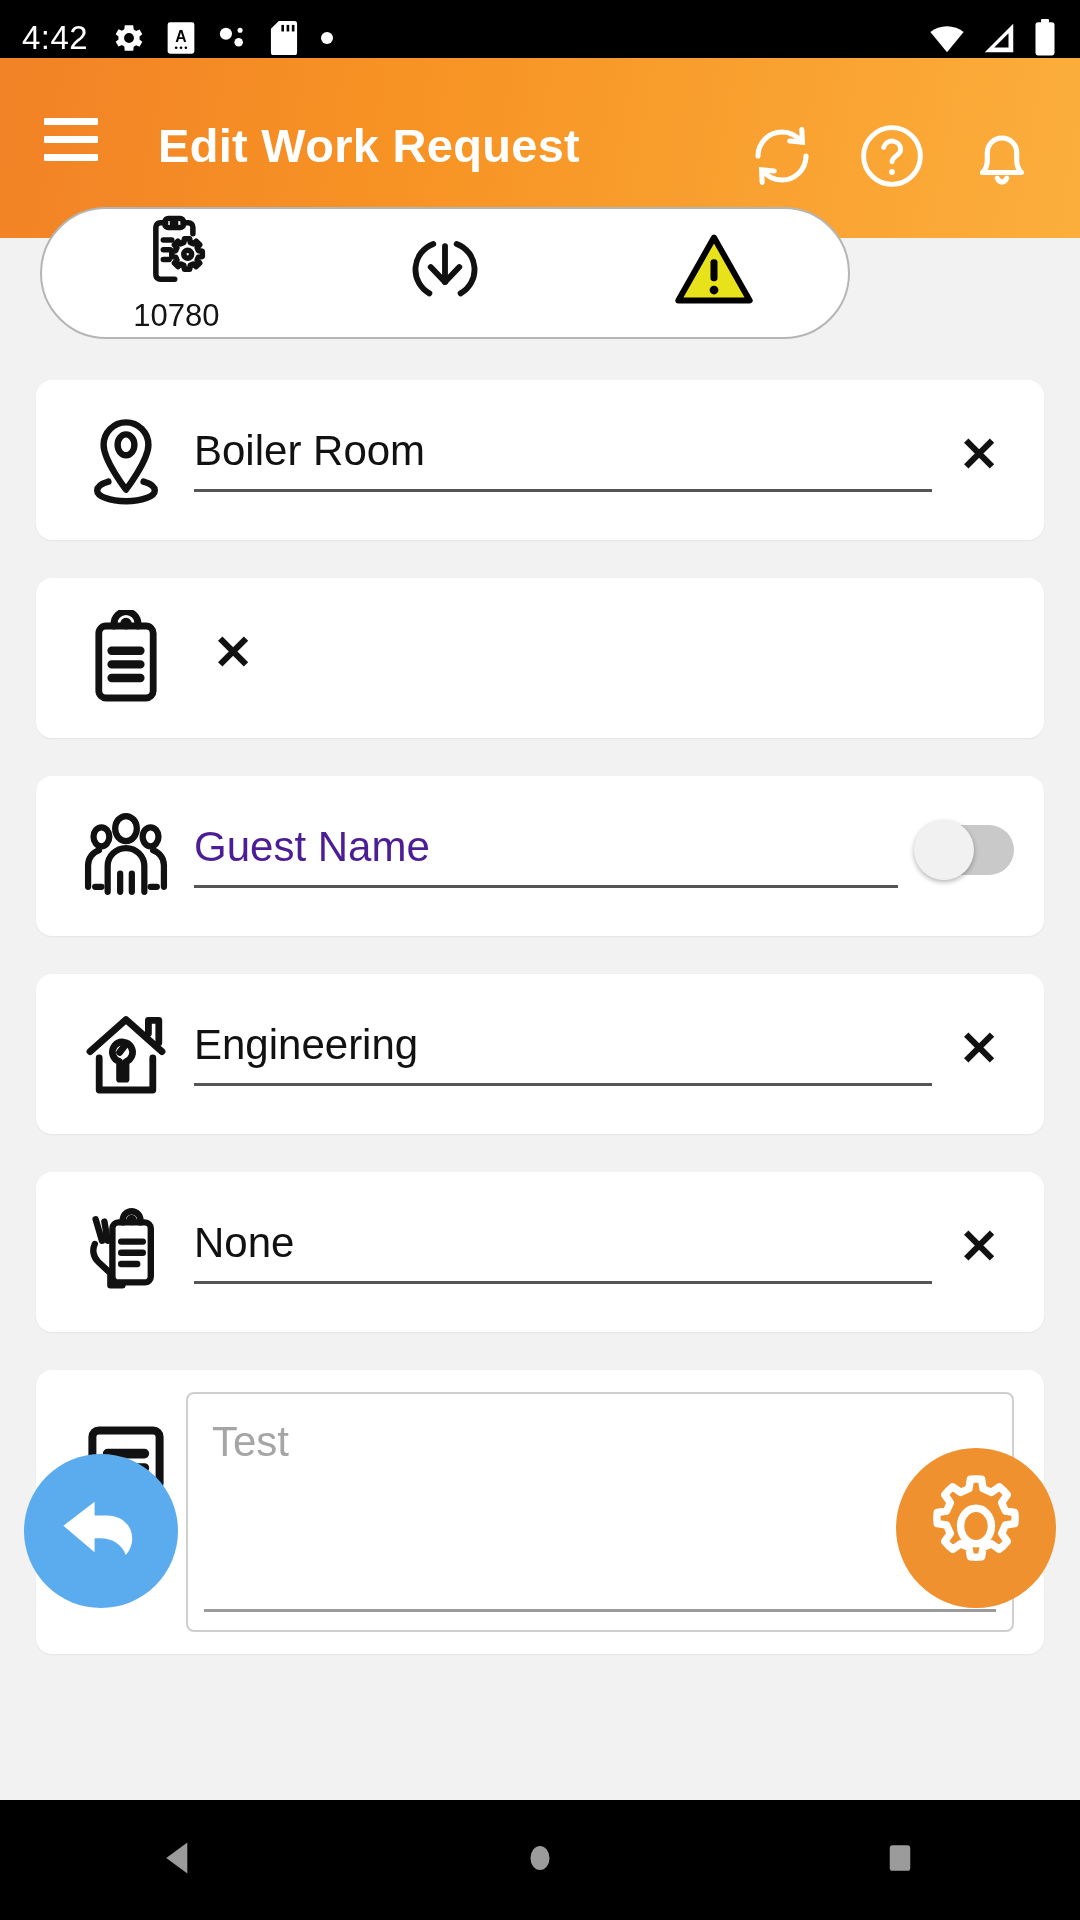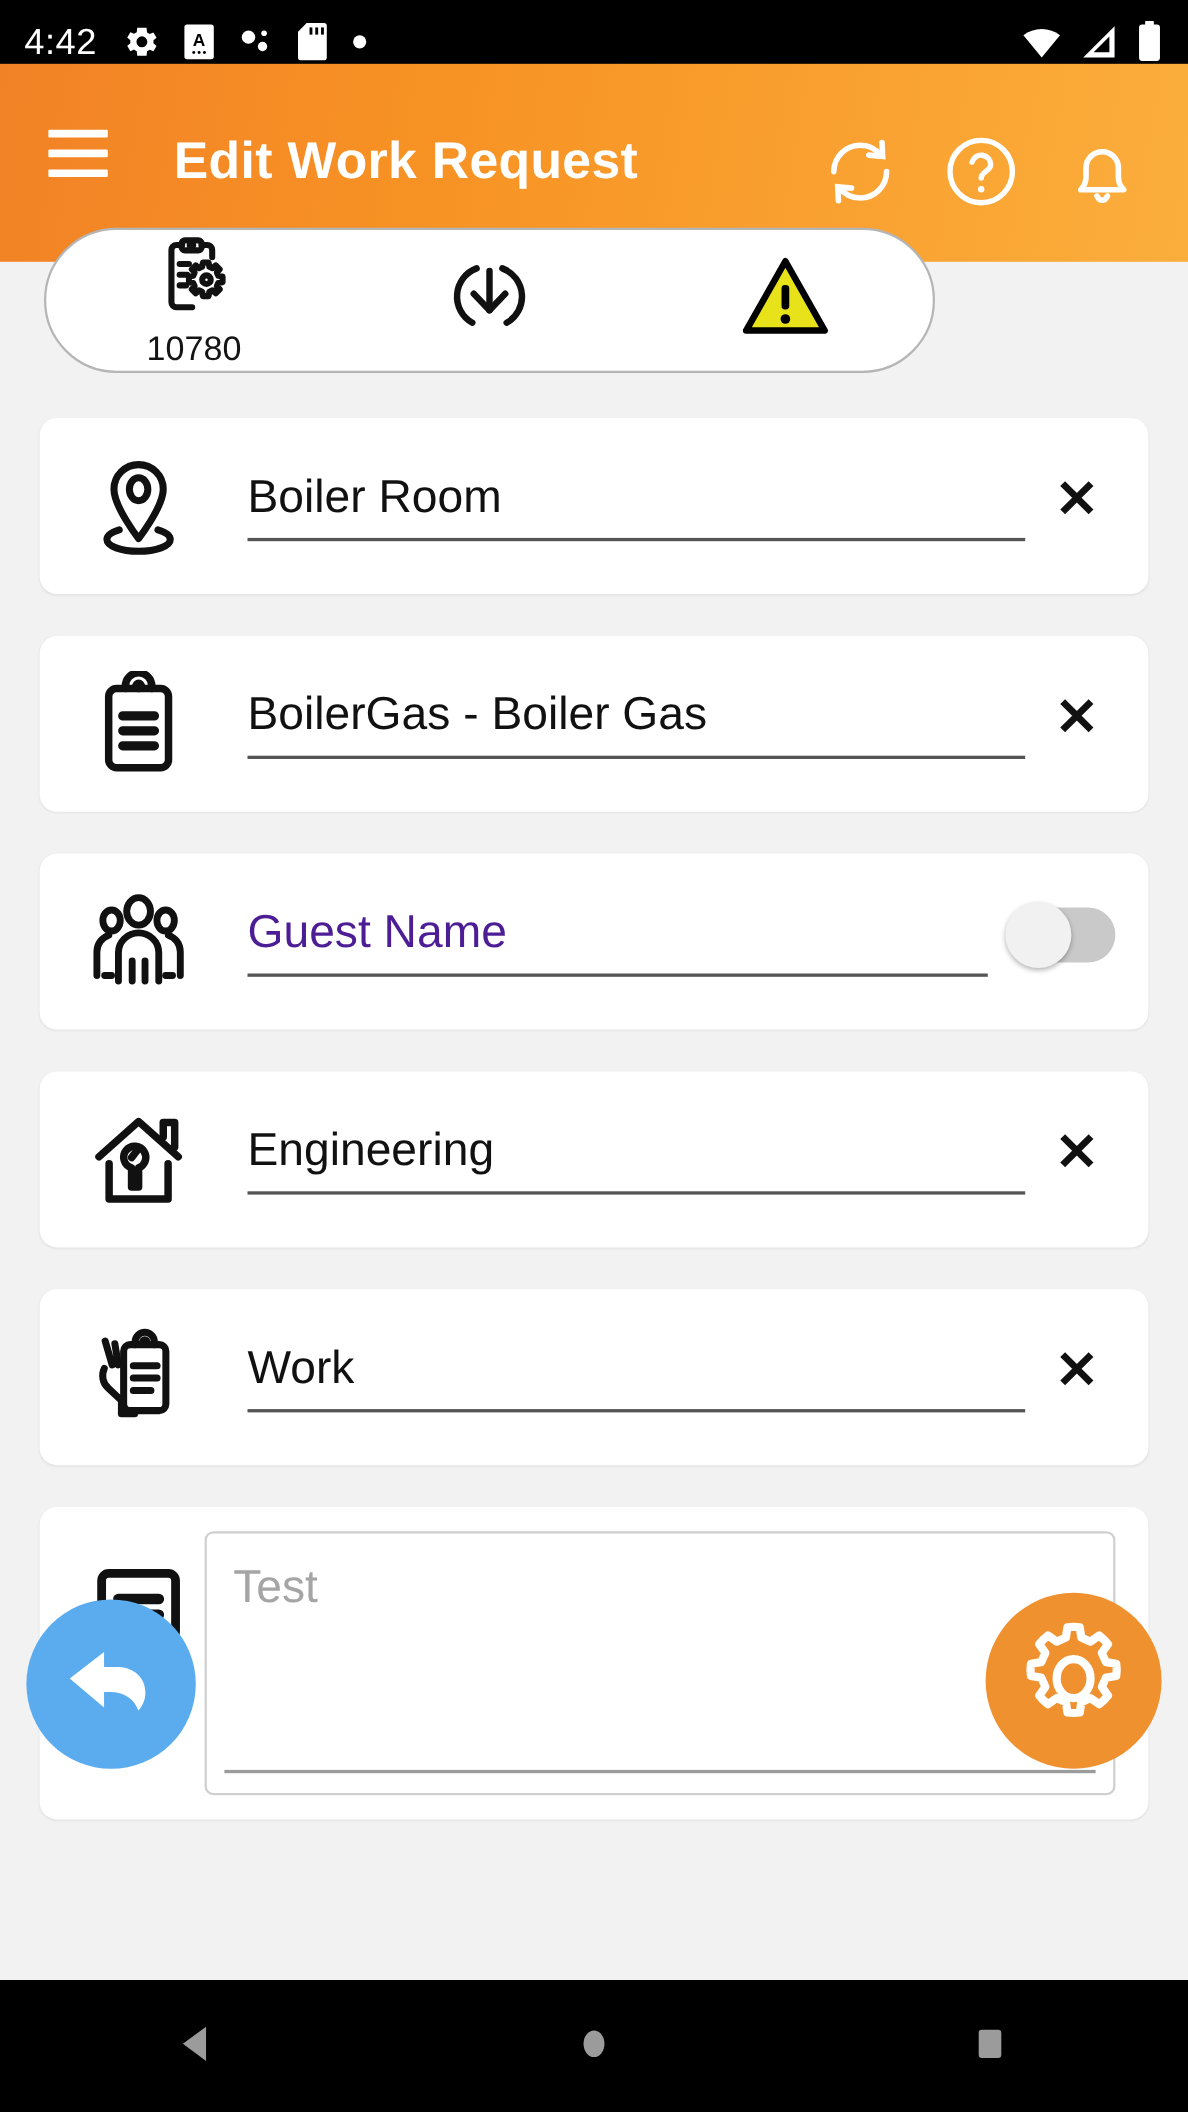--- a/index.html
+++ b/index.html
@@ -50,21 +50,21 @@
   .form {
     position:absolute; top:380px; left:0; width:1080px; height:1420px;
     overflow:hidden;
   }
   .card {
     background:#fff; border-radius:16px; margin:0 36px 38px 36px;
     display:flex; align-items:center; padding:0 30px; min-height:160px;
     box-shadow:0 1px 2px rgba(0,0,0,0.06);
   }
   .card-icon { width:120px; flex:0 0 120px; display:flex; align-items:center; justify-content:center; }
-  .field { flex:1; display:flex; align-items:flex-end; padding-left:8px;margin-left:31px; }
+  .field { flex:1; display:flex; align-items:flex-end; padding-left:8px; }
   .field-inner { flex:1; border-bottom:3px solid #555; padding-bottom:14px; }
   .field-value { font-size:42px; color:#111; line-height:1.1; white-space:nowrap; }
   .field-value.placeholder { color:#4c1d95; }
   .clear-x {
     width:70px; flex:0 0 70px; text-align:center; font-size:48px; font-weight:bold;
     color:#111; cursor:pointer; line-height:1; padding-bottom:10px; margin-left:12px;
   }
   .toggle {
     width:96px; height:50px; border-radius:25px; background:#c9c9c9;
     position:relative; flex:0 0 96px; margin-left:20px; margin-bottom:12px; cursor:pointer;
@@ -249,25 +249,20 @@
     </div>
 
     <div class="card">
       <div class="card-icon">
         <svg width="96" height="96" viewBox="0 0 24 24" fill="none" stroke="#111" stroke-width="1.7" stroke-linecap="round" stroke-linejoin="round">
           <rect x="5.2" y="4" width="13.6" height="18" rx="1.8"></rect>
           <path d="M9 4V3.4a3 3 0 016 0V4"></path>
           <circle cx="12" cy="3.4" r="0.6" fill="#111"></circle>
           <path d="M8.4 10.2h7.2M8.4 13.6h7.2M8.4 17h7.2" stroke-width="2.1"></path>
         </svg>
-      </div>
-      <div class="field">
-        <div class="field-inner">
-          <div class="field-value">BoilerGas - Boiler Gas</div>
-        </div>
       </div>
       <div class="clear-x">✕</div>
     </div>
 
     <div class="card">
       <div class="card-icon">
         <svg width="100" height="100" viewBox="0 0 24 24" fill="none" stroke="#111" stroke-width="1.5" stroke-linecap="round" stroke-linejoin="round">
           <ellipse cx="12" cy="5.4" rx="2.6" ry="3"></ellipse>
           <path d="M7.6 20.6v-6.2c0-2.4 2-4.3 4.4-4.3s4.4 1.9 4.4 4.3v6.2"></path>
           <path d="M10.6 20.6v-4.4M13.4 20.6v-4.4"></path>
@@ -313,21 +308,21 @@
           <rect x="8.6" y="4.6" width="9.6" height="15" rx="1.5"></rect>
           <path d="M11.2 4.6V4a2.2 2.2 0 014.4 0v.6"></path>
           <circle cx="13.4" cy="4" r="0.5" fill="#111"></circle>
           <path d="M10.8 9.4h5.4M10.8 12.2h5.4M10.8 15h4"></path>
           <path d="M4.4 3.8l1.6 5.4M6.6 4.4l.8 4.8"></path>
           <path d="M4.2 10c-.7 1.5-.4 3.3.9 4.5l3 2.8v3h3"></path>
         </svg>
       </div>
       <div class="field">
         <div class="field-inner">
-          <div class="field-value">Work</div>
+          <div class="field-value">None</div>
         </div>
       </div>
       <div class="clear-x">✕</div>
     </div>
 
     <div class="card card-desc">
       <div class="card-icon">
         <svg width="96" height="96" viewBox="0 0 24 24" fill="none" stroke="#111" stroke-width="2" stroke-linecap="round" stroke-linejoin="round">
           <rect x="3.6" y="4.6" width="16.8" height="14.8" rx="1.6"></rect>
           <path d="M7.4 10.4h9.2M7.4 14h9.2" stroke-width="2.4"></path>

